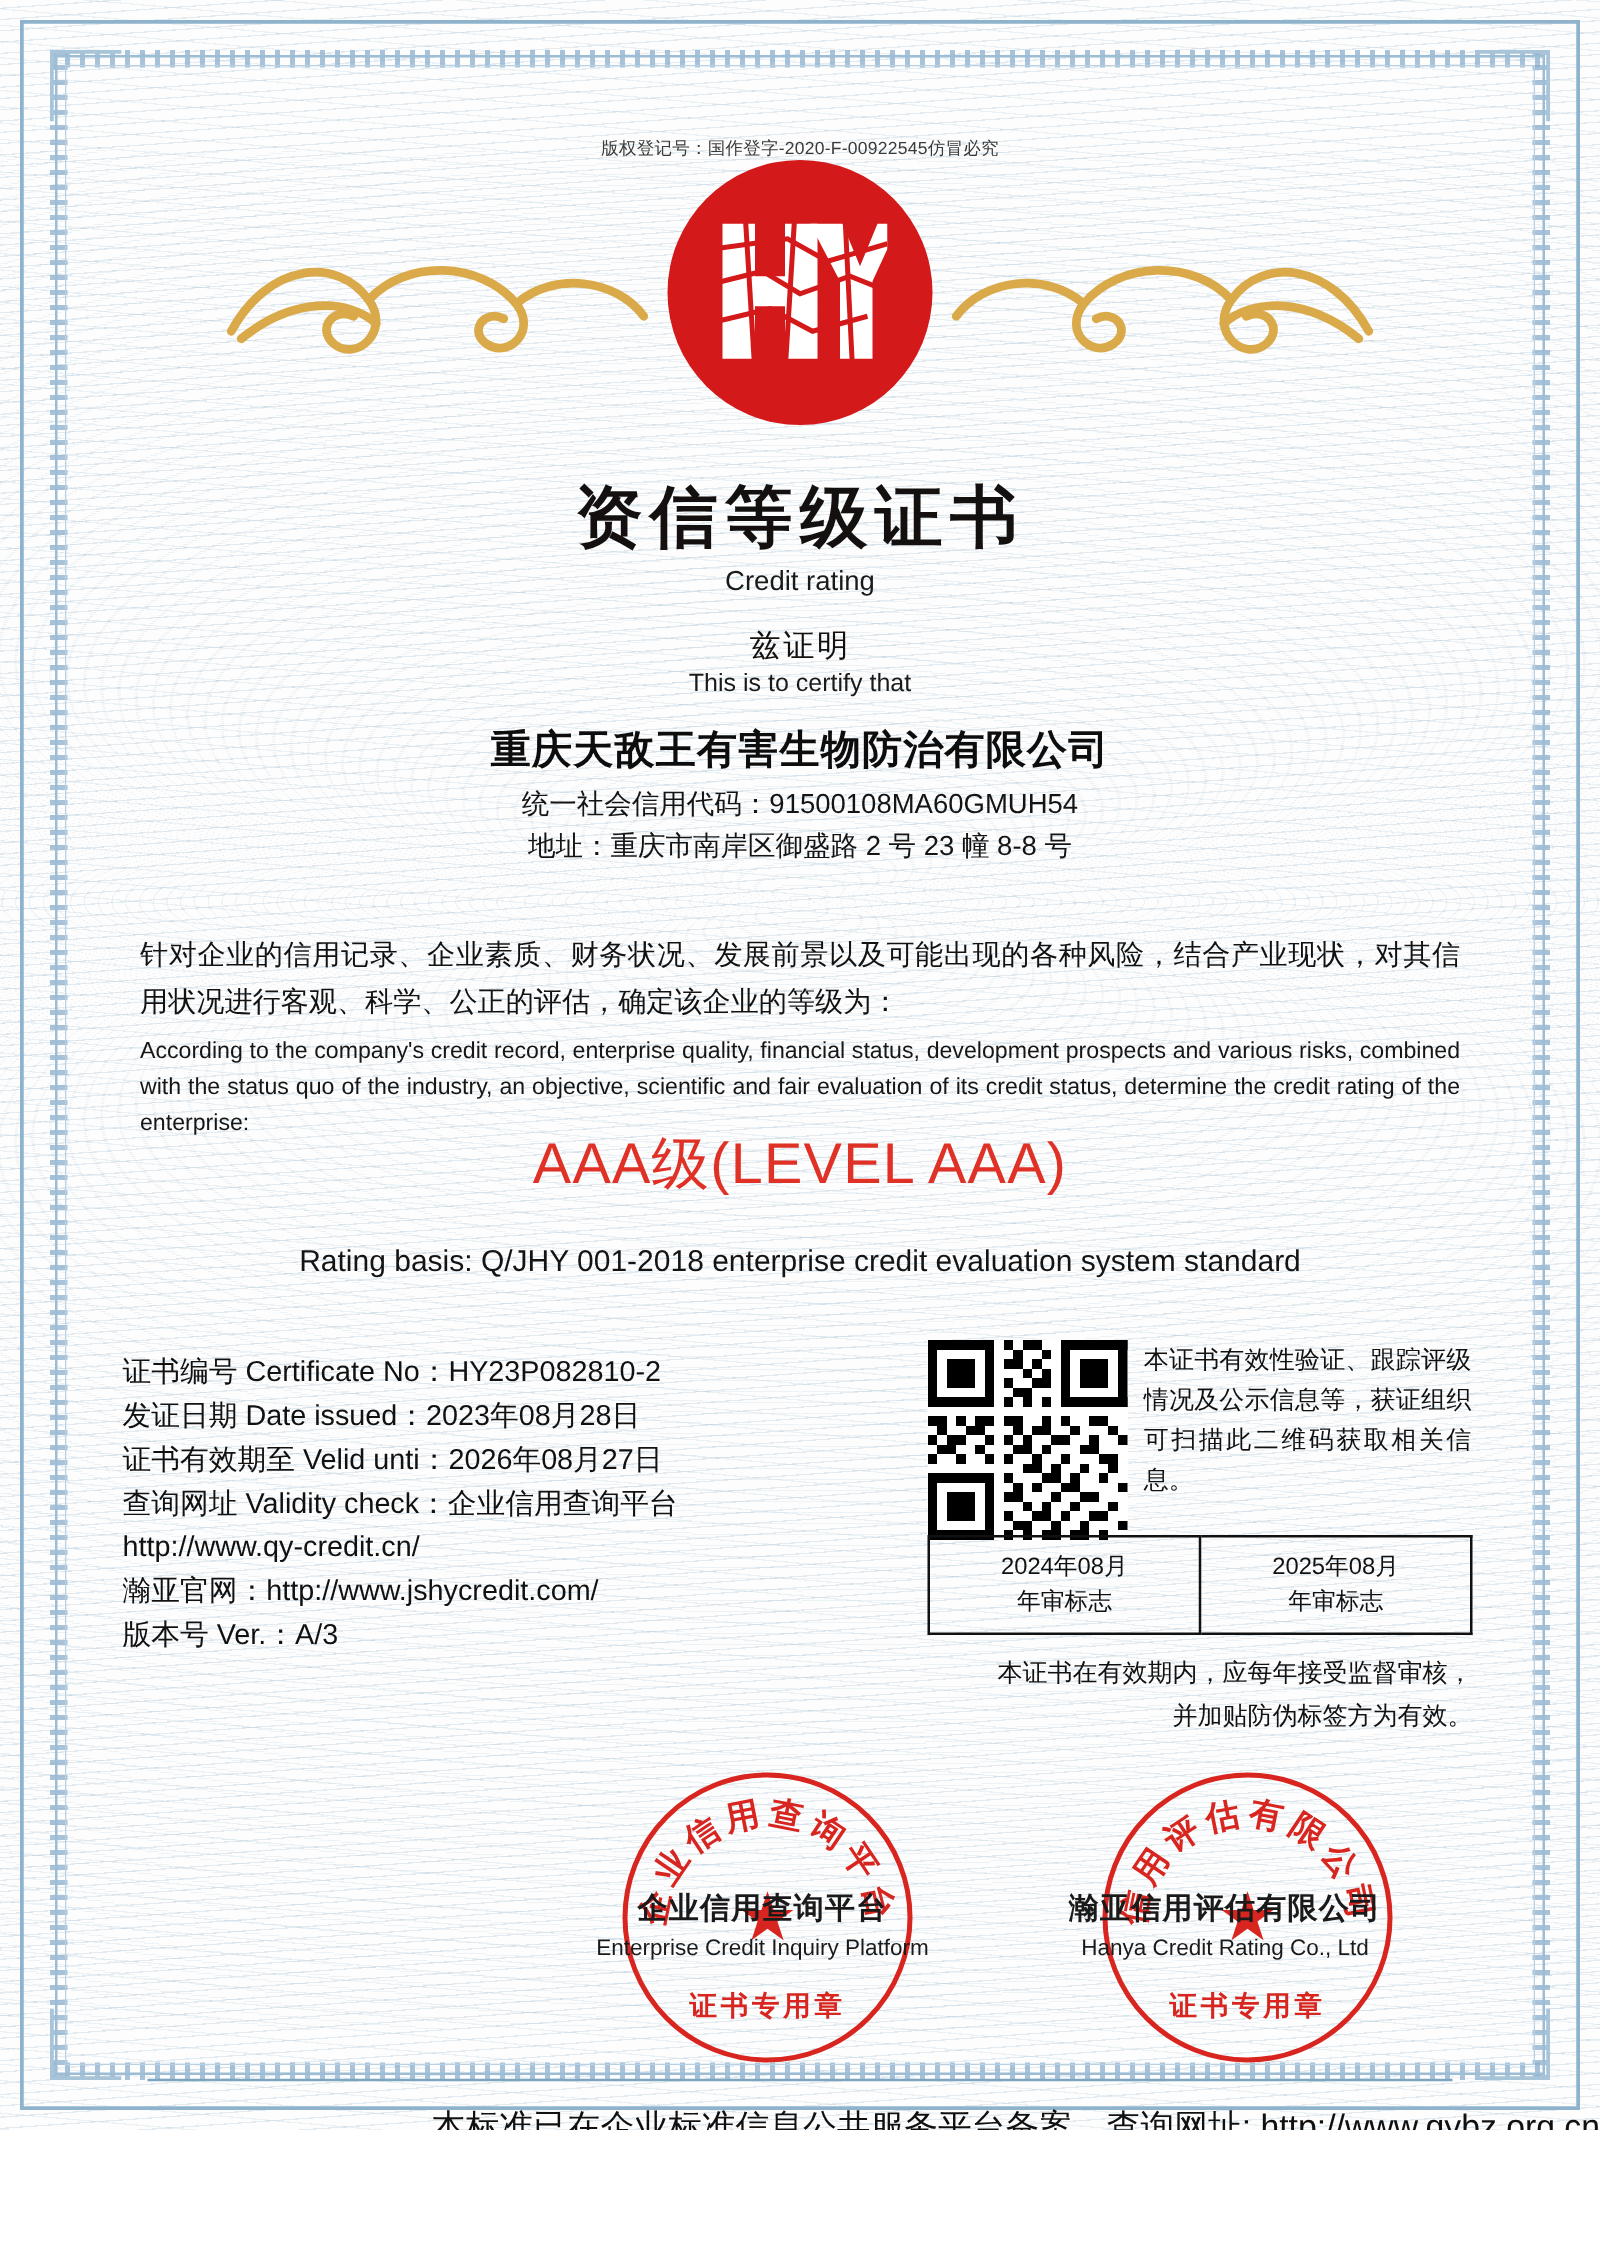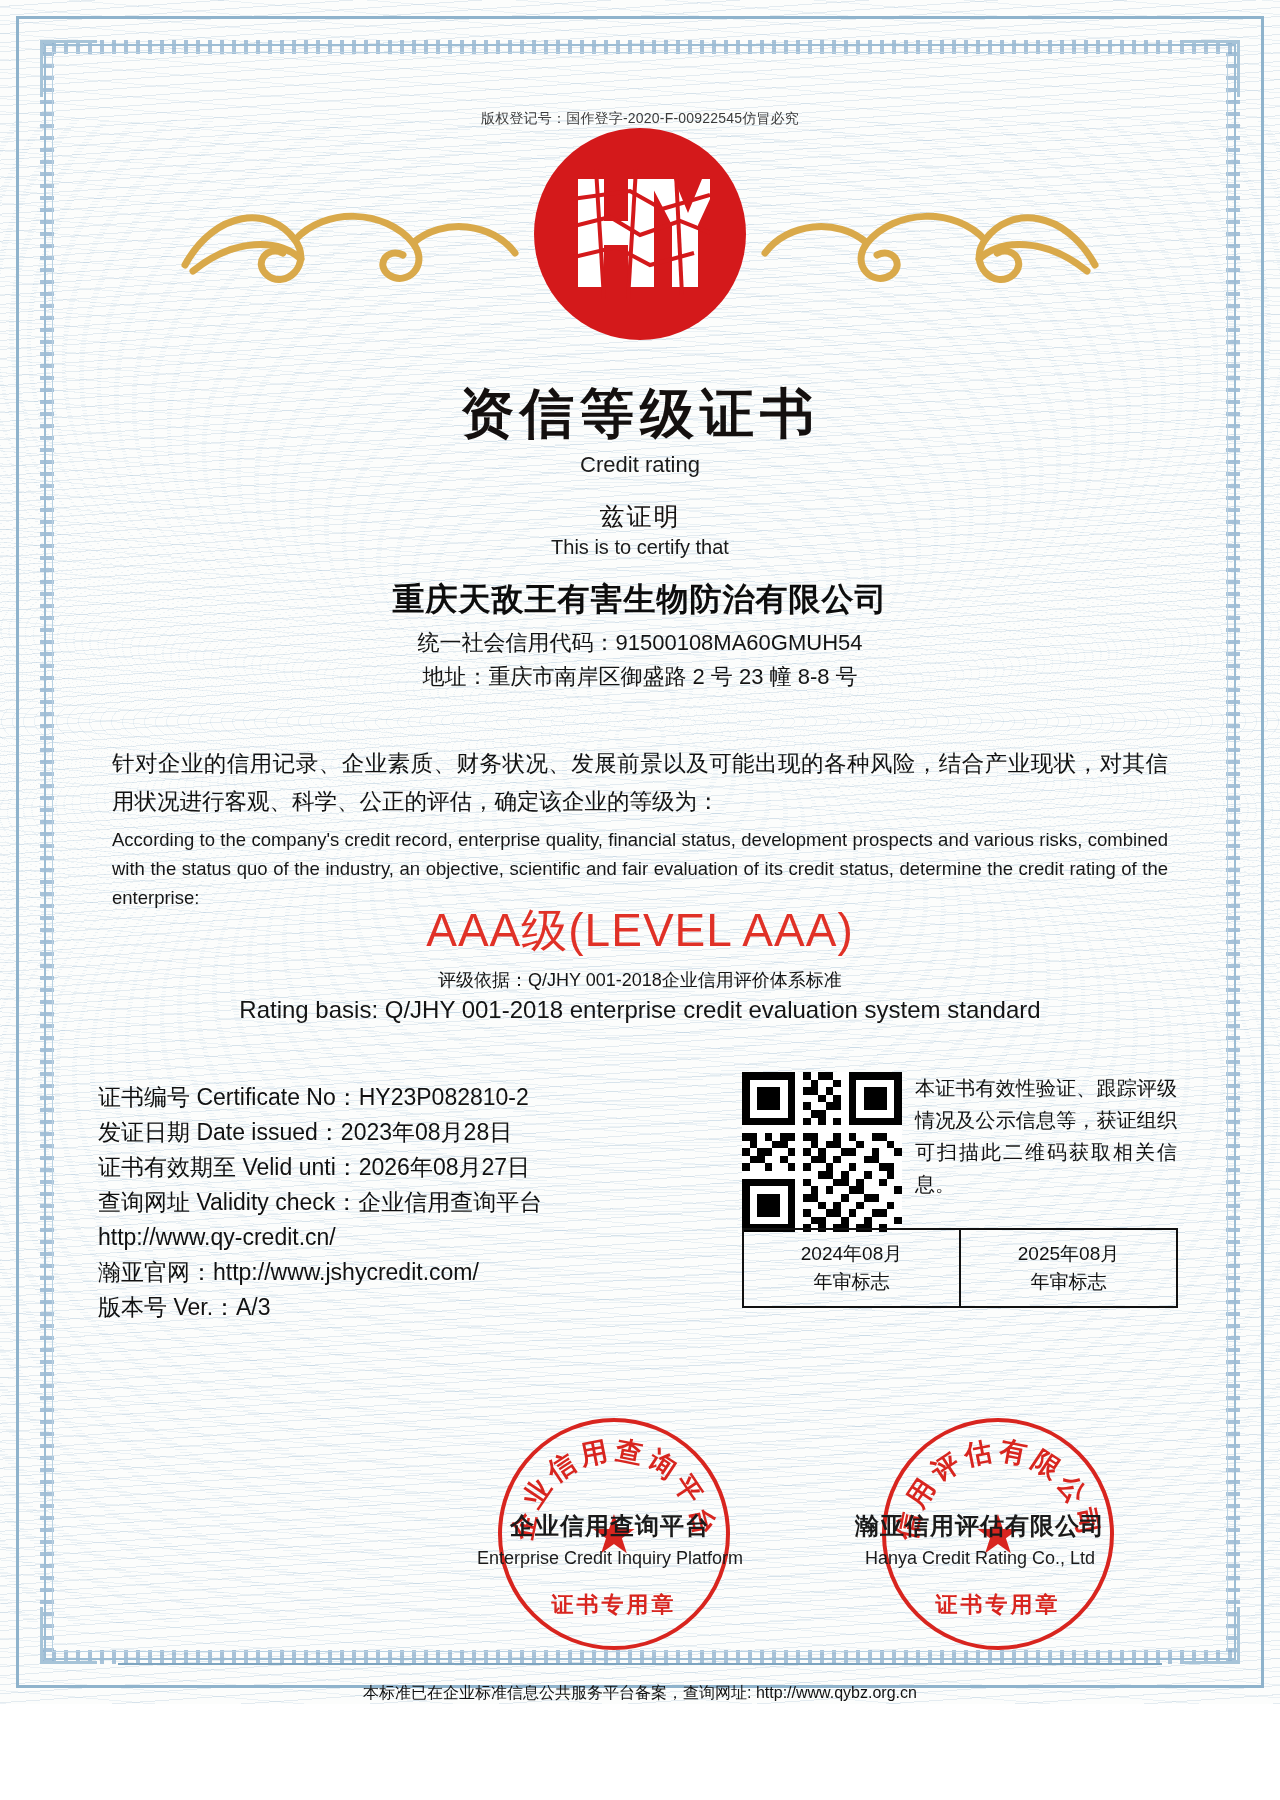--- a/index.html
+++ b/index.html
@@ -381,22 +381,22 @@
     position: absolute;
     left: 118px; right: 118px;
     top: 1663px;
     height: 2px;
     background: #7ea5c0;
   }
   .footer {
     position: absolute;
     left: 0; right: 0;
     top: 1683px;
-    text-align: center;
-    font-size: 16px;
+    text-align: right;
+    font-size: 27px;
     color: #101010;
   }
 </style>
 </head>
 <body>
 
 <div id="certificate">
 
   <div class="wave-bg"></div>
   <div class="wave-bg2"></div>
@@ -462,21 +462,20 @@
     <div class="company">重庆天敌王有害生物防治有限公司</div>
     <div class="uscc">统一社会信用代码：91500108MA60GMUH54</div>
     <div class="address">地址：重庆市南岸区御盛路 2 号 23 幢 8-8 号</div>
 
     <div class="statement">
       <div class="cn">针对企业的信用记录、企业素质、财务状况、发展前景以及可能出现的各种风险，结合产业现状，对其信用状况进行客观、科学、公正的评估，确定该企业的等级为：</div>
       <div class="en">According to the company's credit record, enterprise quality, financial status, development prospects and various risks, combined with the status quo of the industry, an objective, scientific and fair evaluation of its credit status, determine the credit rating of the enterprise:</div>
     </div>
 
     <div class="level">AAA级(LEVEL AAA)</div>
-    <div class="basis-cn">评级依据：Q/JHY 001-2018企业信用评价体系标准</div>
     <div class="basis-en">Rating basis: Q/JHY 001-2018 enterprise credit evaluation system standard</div>
 
     <div class="details">
       <div class="row">证书编号 Certificate No：HY23P082810-2</div>
       <div class="row">发证日期 Date issued：2023年08月28日</div>
       <div class="row">证书有效期至 Velid unti：2026年08月27日</div>
       <div class="row">查询网址 Validity check：企业信用查询平台</div>
       <div class="row url">http://www.qy-credit.cn/</div>
       <div class="row url">瀚亚官网：http://www.jshycredit.com/</div>
       <div class="row">版本号 Ver.：A/3</div>
@@ -596,20 +595,24 @@
       <div class="annual-box">
         <span>2024年08月</span>
         <span>年审标志</span>
       </div>
       <div class="annual-box">
         <span>2025年08月</span>
         <span>年审标志</span>
       </div>
     </div>
 
+    <div class="annual-note">
+      <div>本证书在有效期内，应每年接受监督审核，</div>
+      <div>并加贴防伪标签方为有效。</div>
+    </div>
 
     <div class="seal left">
       <div class="arc-text">
         <svg viewBox="0 0 224 224" aria-hidden="true">
           <defs>
             <path id="arcLeft" d="M 30 120 A 82 82 0 0 1 194 120" fill="none"></path>
           </defs>
           <text font-size="27" font-weight="bold" fill="#d8251f" letter-spacing="5" font-family="'Liberation Sans', sans-serif">
             <textPath href="#arcLeft" startOffset="50%" text-anchor="middle">企业信用查询平台</textPath>
           </text>

